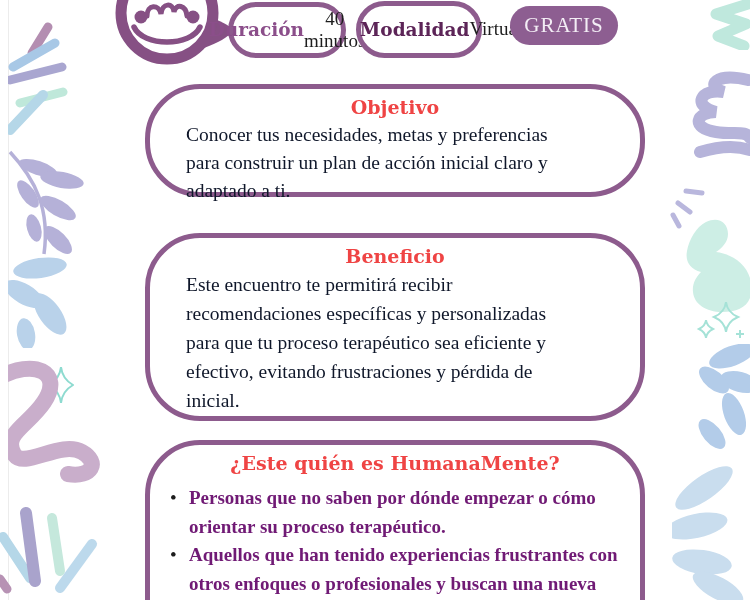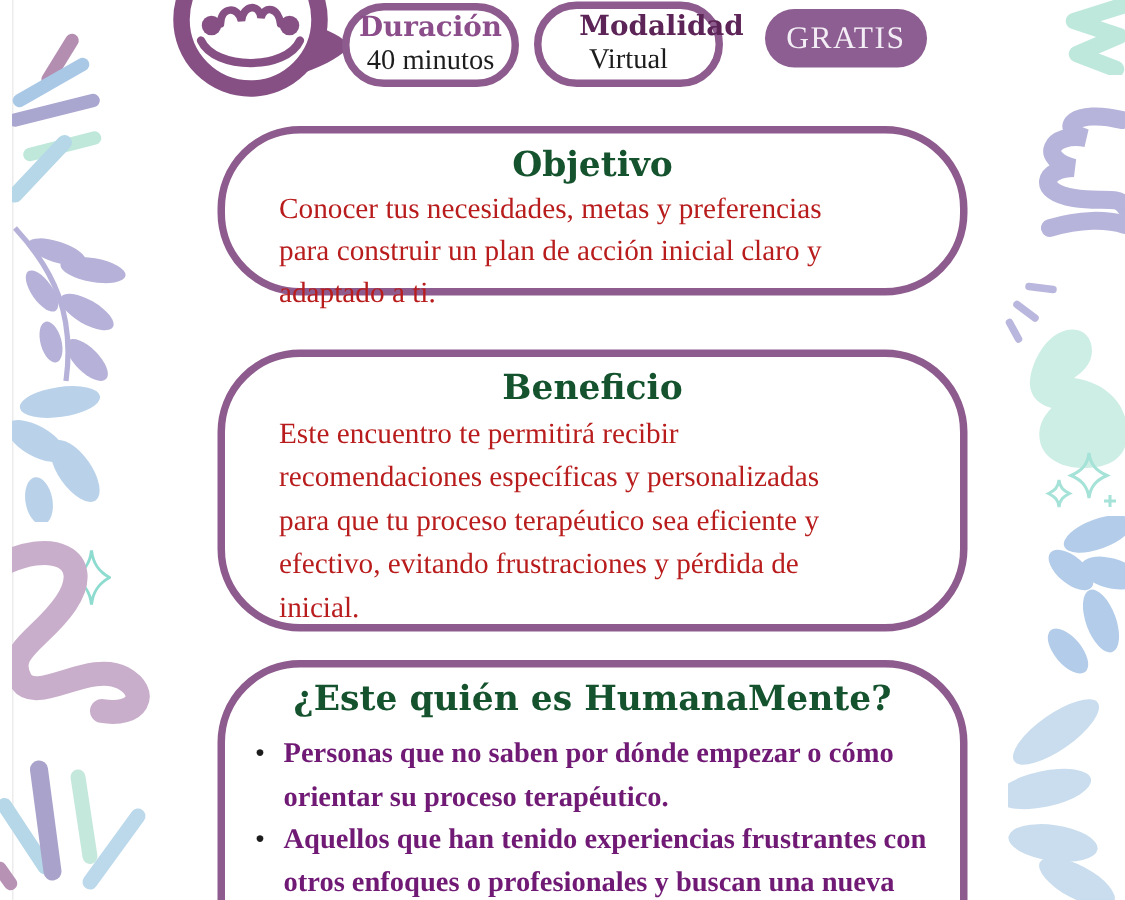--- a/index.html
+++ b/index.html
@@ -4,40 +4,40 @@
 <style>
   html,body{margin:0;padding:0;background:#ffffff;}
   .canvas{position:relative;width:750px;height:600px;overflow:hidden;background:#ffffff;
           font-family:"Liberation Serif","DejaVu Serif",serif;}
   .edge-line{position:absolute;left:8px;top:0;width:1px;height:600px;background:#ececec;}
   .deco{position:absolute;pointer-events:none;}
 
   
   .logo{position:absolute;left:110px;top:0;width:128px;height:72px;}
   .badge{position:absolute;box-sizing:border-box;border:5px solid #8d5b8d;border-radius:29px;
-         background:#fff;display:flex;flex-direction:column;align-items:center;justify-content:center;
+         background:#fff;display:flex;flex-direction:row;align-items:center;justify-content:center;
          line-height:1.18;text-align:center;}
   .badge-duracion{left:228px;top:2px;width:118px;height:56px;}
   .badge-modalidad{left:356px;top:1px;width:126px;height:57px;}
   .badge-label{font-family:"DejaVu Serif",serif;font-weight:700;font-size:18.5px;color:#8b4e8a;}
   .badge-modalidad .badge-label{color:#5c2457;margin-left:44px;}
   .badge-value{font-size:19px;color:#1d1d1d;}
   .gratis{position:absolute;left:510px;top:6px;width:108px;height:39px;border-radius:20px;
           background:#8d5e91;color:#f3edf5;display:flex;align-items:center;justify-content:center;
           font-size:21px;letter-spacing:1px;}
 
   
   .box{position:absolute;left:145px;width:500px;box-sizing:border-box;background:#fff;
        border:5px solid #8d5b8d;border-radius:55px;}
   .box1{top:84px;height:113px;}
   .box2{top:233px;height:188px;}
   .box3{top:440px;height:235px;}
   .box-title{text-align:center;margin-top:7px;font-family:"DejaVu Serif",serif;font-weight:700;
-             font-size:23px;color:#14532d;}
-  .box-body{margin:3px 26px 0 36px;font-size:19.5px;line-height:28px;color:#b91c1c;}
+             font-size:19px;color:#ef4444;}
+  .box-body{margin:3px 26px 0 36px;font-size:19.5px;line-height:28px;color:#0f172a;}
   .box2 .box-body{line-height:29px;}
   .tline{white-space:nowrap;}
   .bullets{margin:10px 8px 0 20px;}
   .bullet-row{display:flex;}
   .bullet-marker{width:19px;font-size:19px;line-height:28.5px;color:#1d1d1d;flex:0 0 19px;text-align:left;}
   .bullet-lines{font-size:19px;line-height:28.5px;color:#701a75;font-weight:bold;}
 </style>
 </head>
 <body>
 

